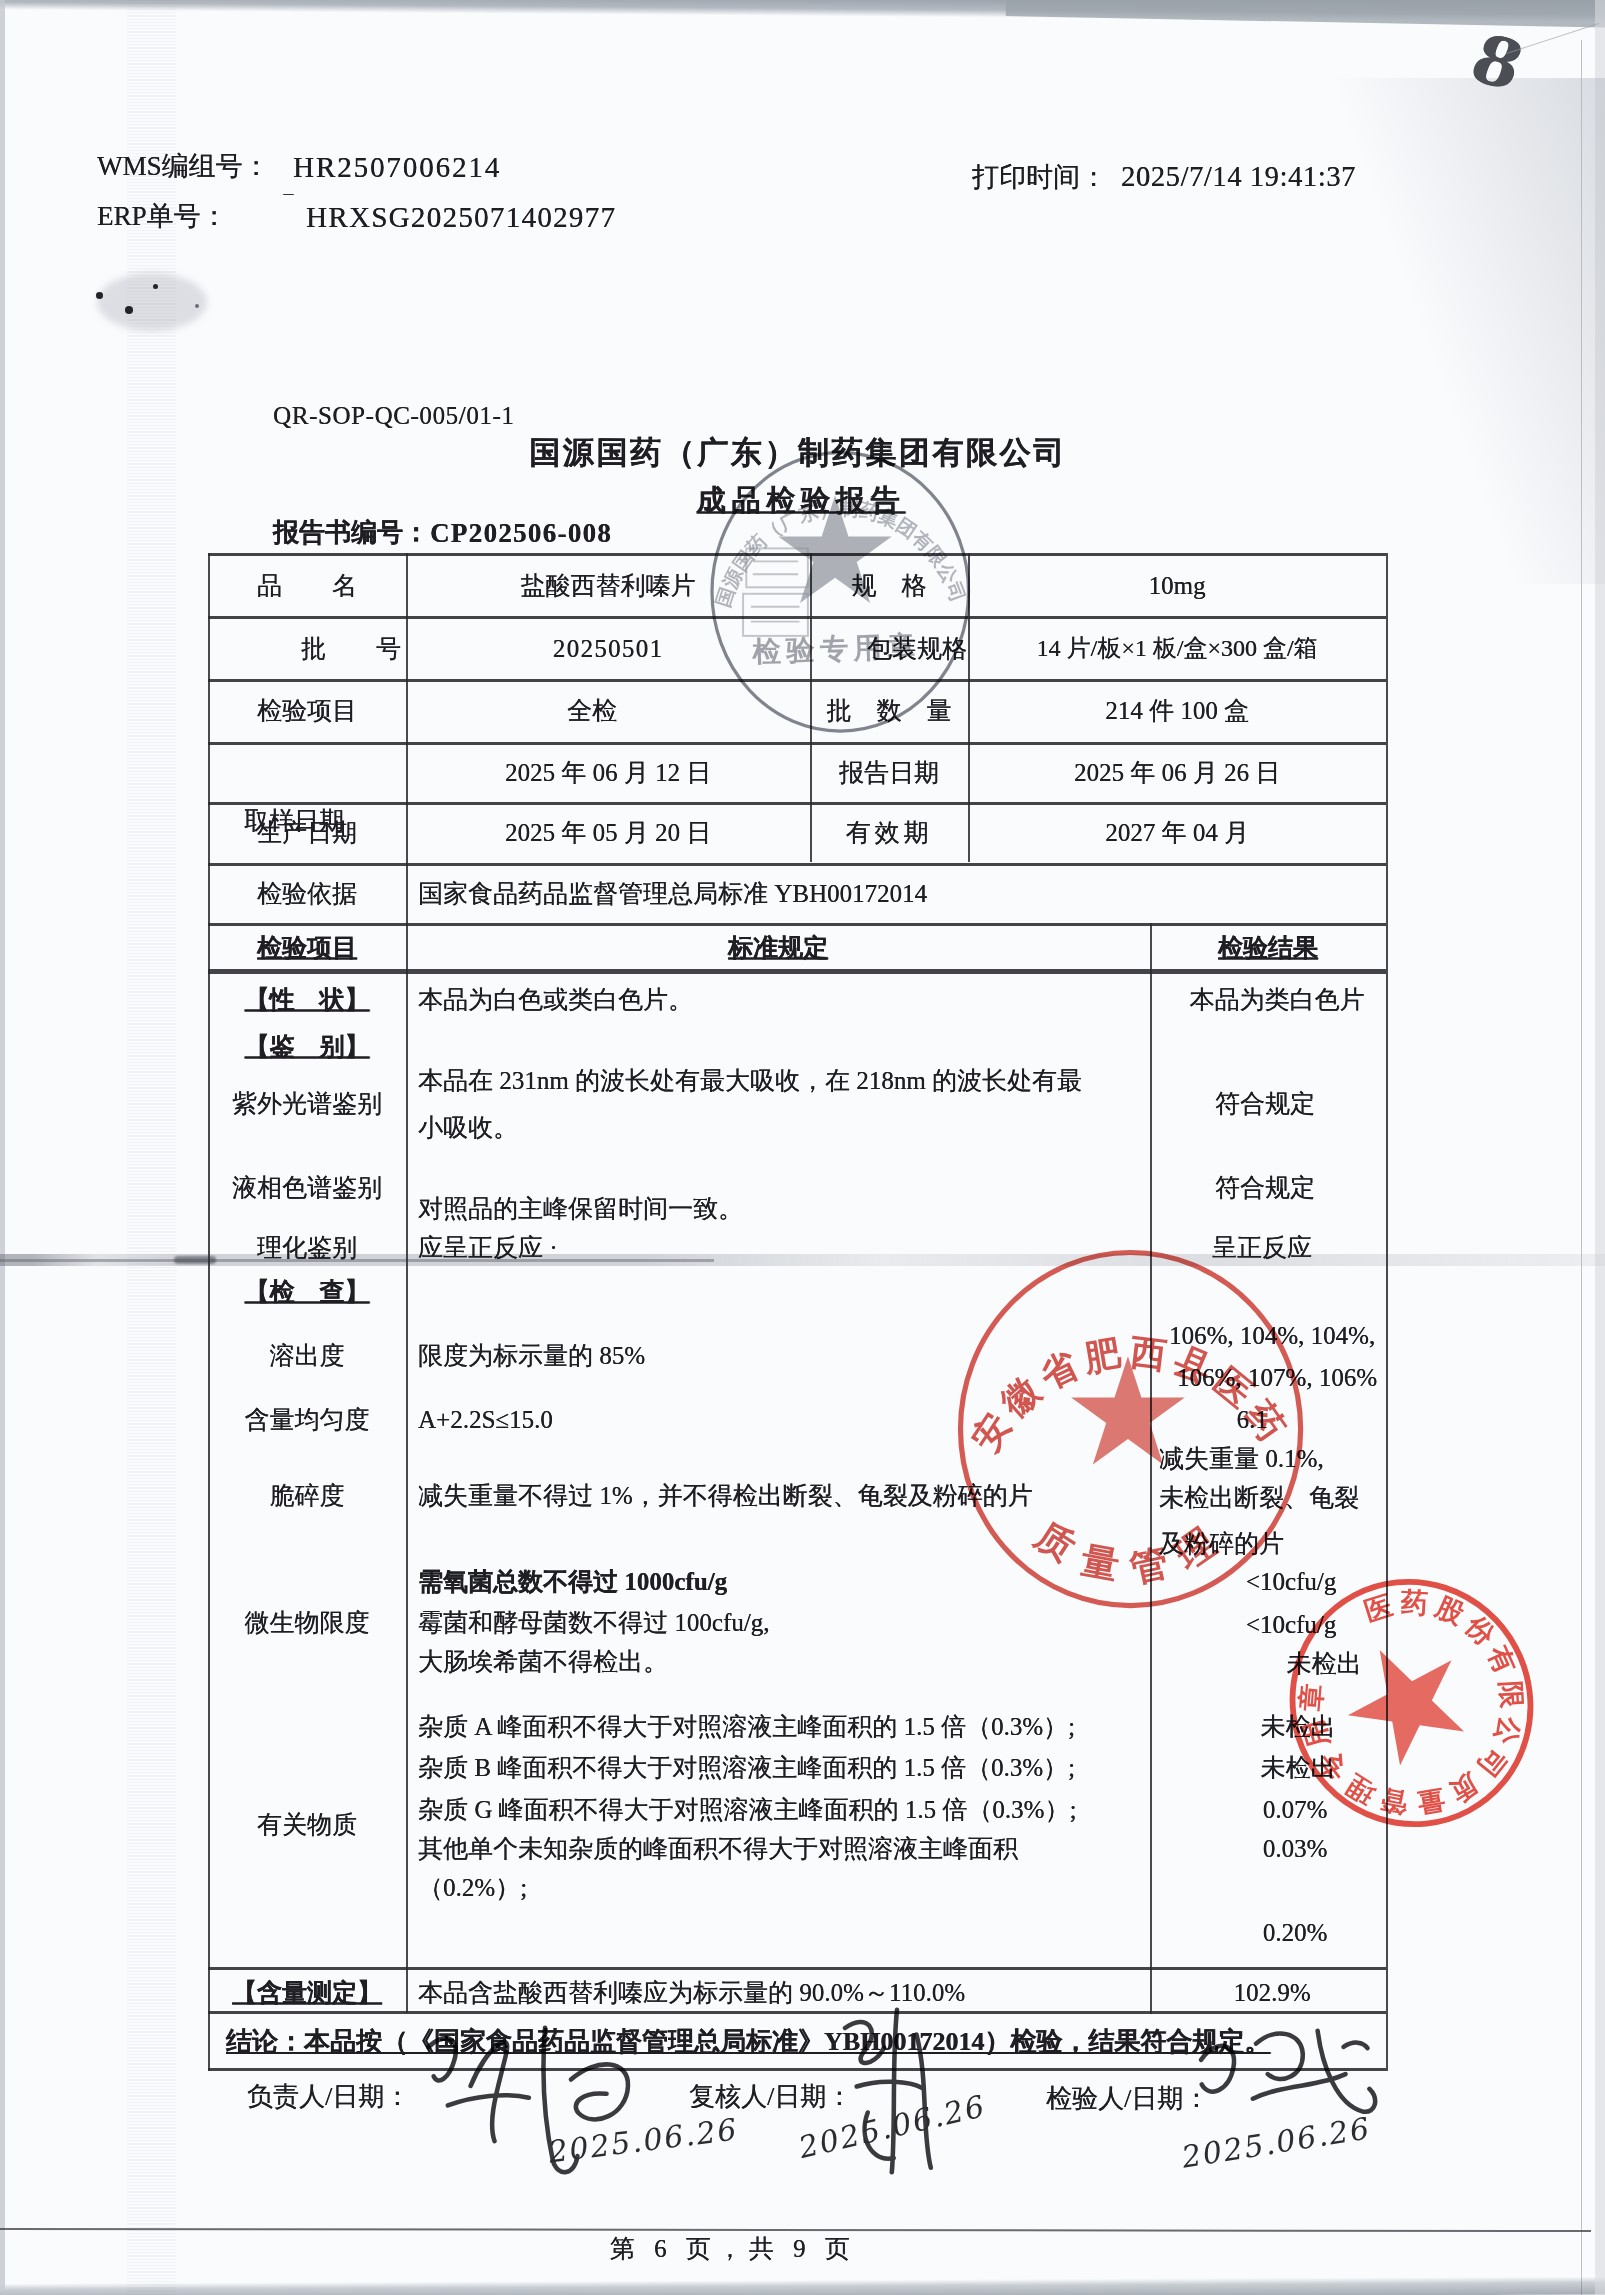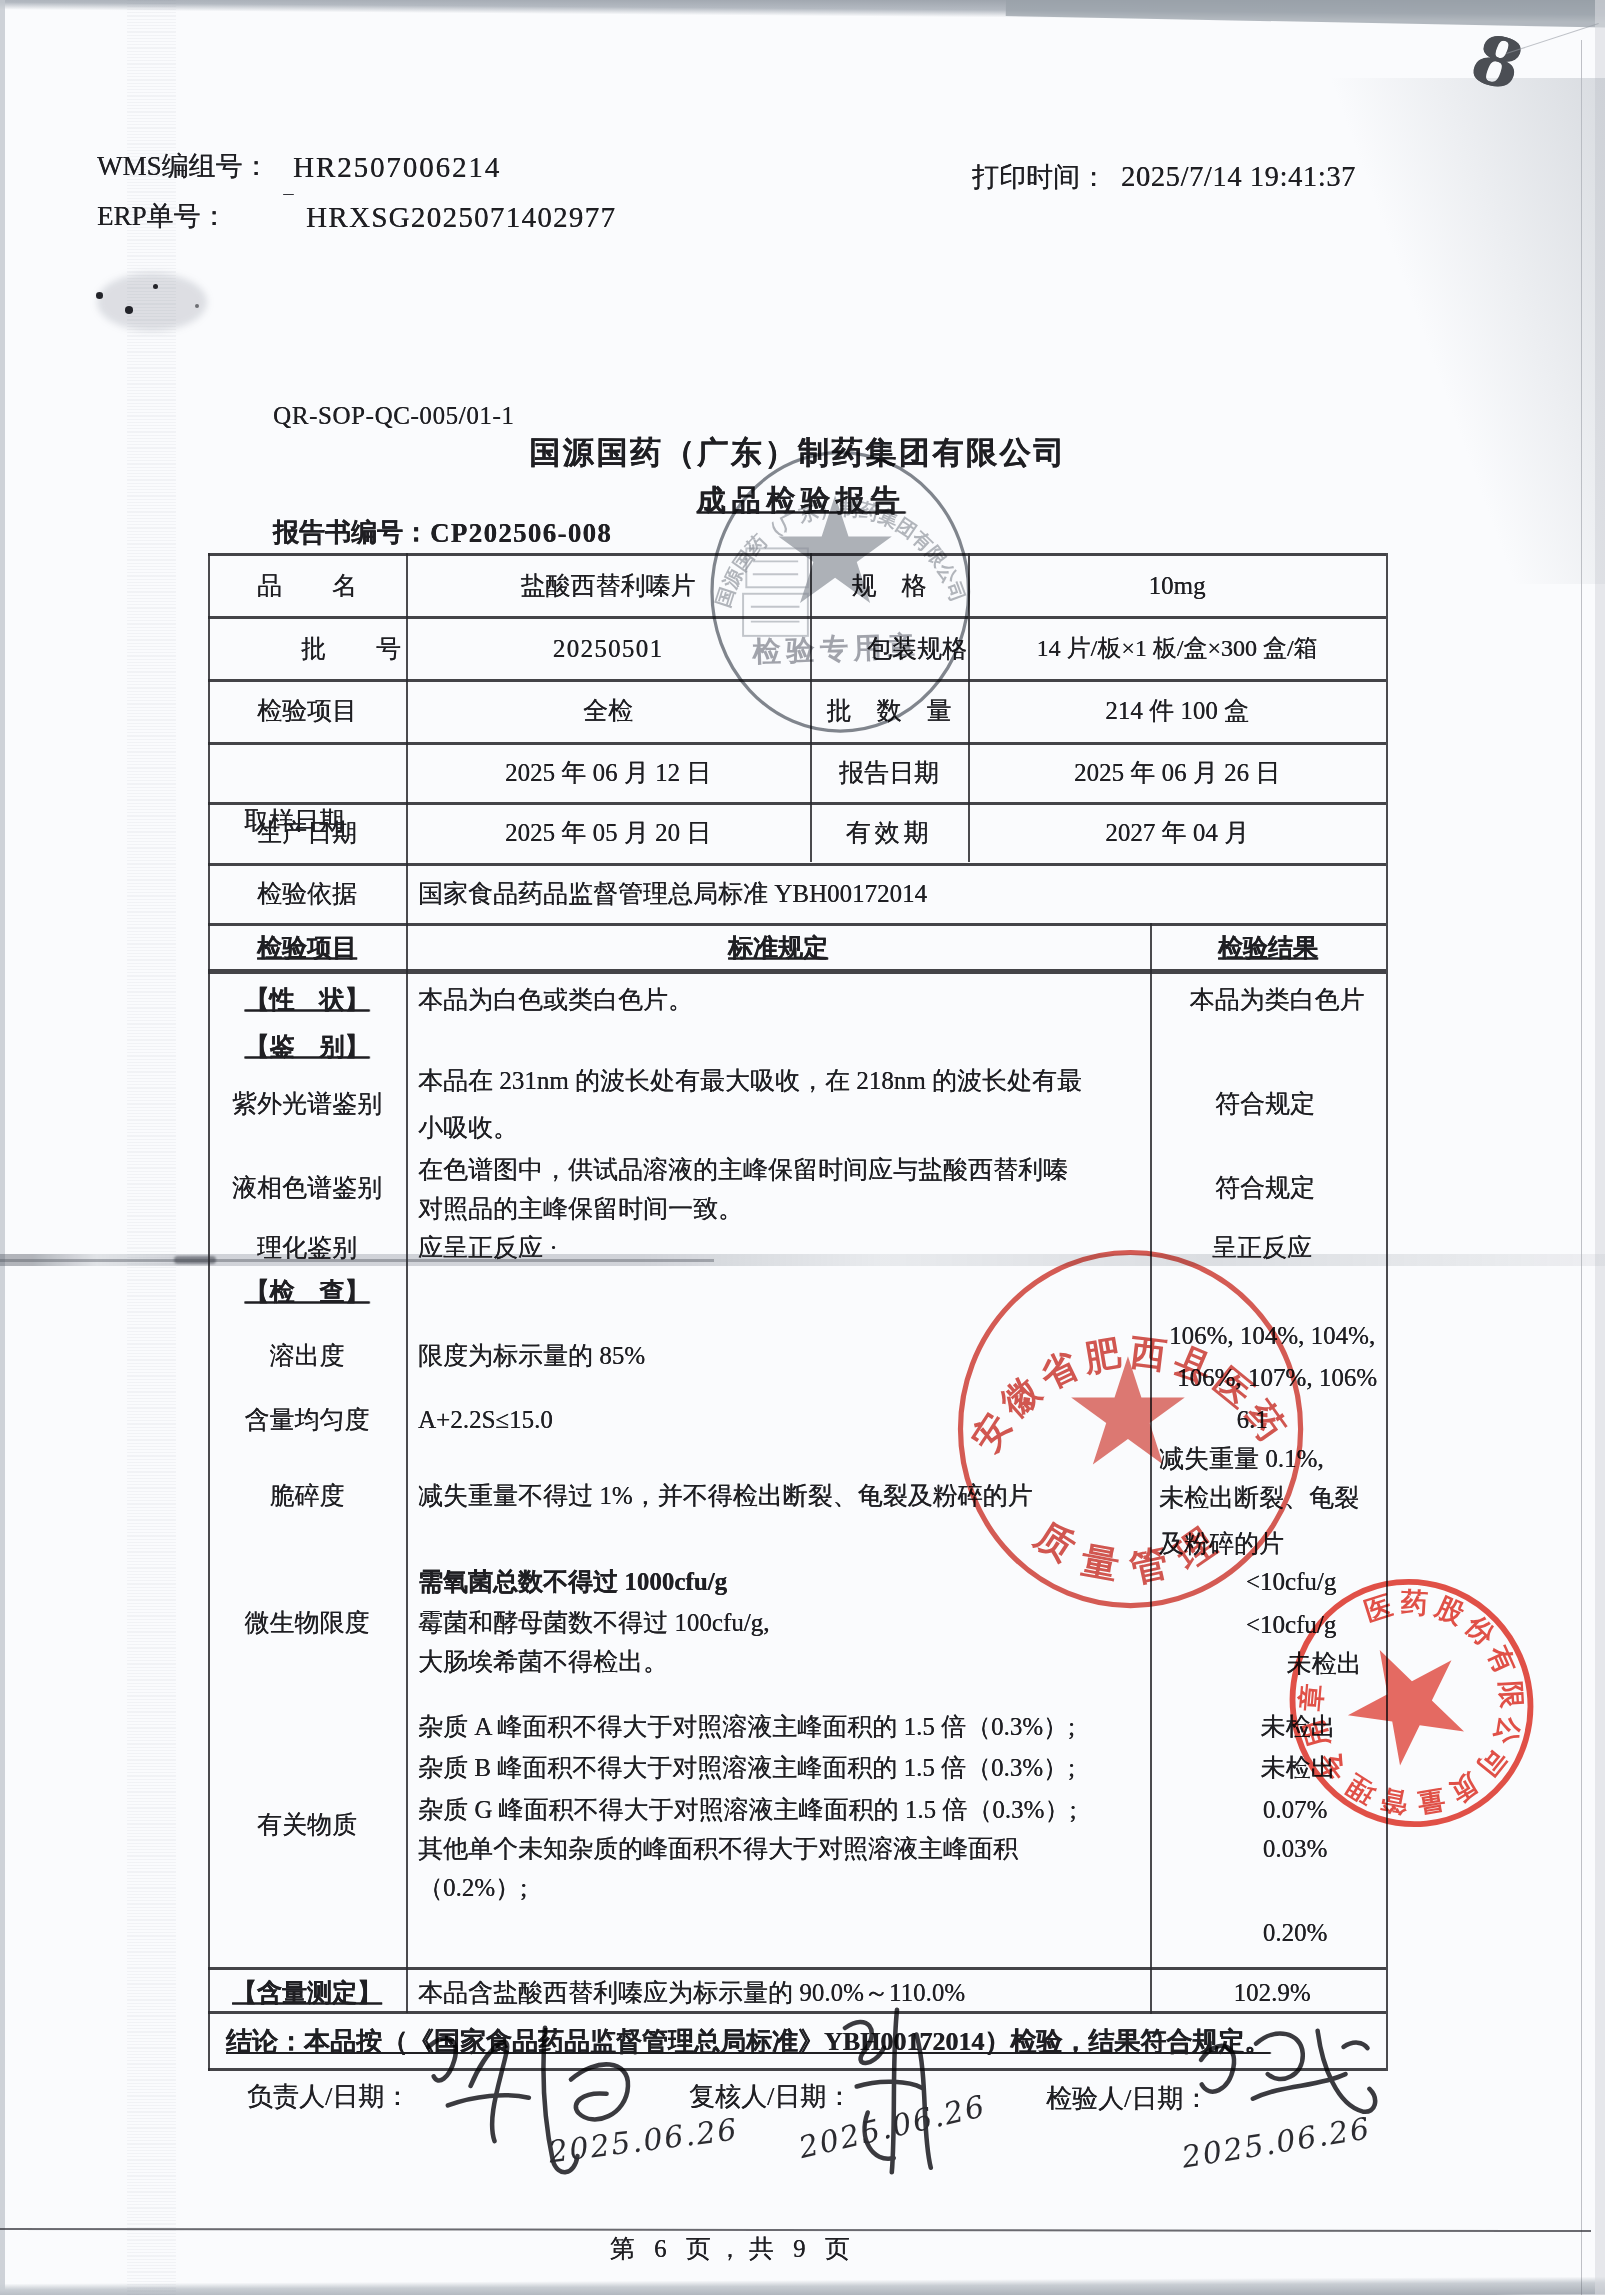--- a/index.html
+++ b/index.html
@@ -82,21 +82,21 @@
   <span class="t c" style="left:608px;top:585px;">盐酸西替利嗪片</span>
   <span class="t c" style="left:889px;top:585px;">规　格</span>
   <span class="t c" style="left:1177px;top:585px;">10mg</span>
 
   <span class="t c" style="left:307px;top:648px;margin-left:44px;">批　　号</span>
   <span class="t c" style="left:608px;top:648px;letter-spacing:1.3px;">20250501</span>
   <span class="t c" style="left:917px;top:648px;">包装规格</span>
   <span class="t c" style="left:1177px;top:648px;font-size:24px;">14 片/板×1 板/盒×300 盒/箱</span>
 
   <span class="t c" style="left:307px;top:710px;">检验项目</span>
-  <span class="t c" style="left:608px;top:710px;">全检</span>
+  <span class="t c" style="left:592px;top:710px;">全检</span>
   <span class="t c" style="left:889px;top:710px;">批　数　量</span>
   <span class="t c" style="left:1177px;top:710px;">214 件 100 盒</span>
 
   <span class="t c" style="left:294px;top:772px;margin-top:48px;">取样日期</span>
   <span class="t c" style="left:608px;top:772px;">2025 年 06 月 12 日</span>
   <span class="t c" style="left:889px;top:772px;">报告日期</span>
   <span class="t c" style="left:1177px;top:772px;">2025 年 06 月 26 日</span>
 
   <span class="t c" style="left:307px;top:832px;">生产日期</span>
   <span class="t c" style="left:608px;top:832px;">2025 年 05 月 20 日</span>
@@ -115,21 +115,20 @@
   <span class="t c" style="left:1277px;top:999px;font-size:25px;">本品为类白色片</span>
 
   <span class="t c sb" style="left:307px;top:1046px;">【鉴　别】</span>
 
   <span class="t c" style="left:307px;top:1103px;">紫外光谱鉴别</span>
   <span class="t" style="left:418px;top:1080px;font-size:25px;">本品在 231nm 的波长处有最大吸收，在 218nm 的波长处有最</span>
   <span class="t" style="left:418px;top:1127px;font-size:25px;">小吸收。</span>
   <span class="t c" style="left:1265px;top:1103px;font-size:25px;">符合规定</span>
 
   <span class="t c" style="left:307px;top:1187px;">液相色谱鉴别</span>
-  <span class="t" style="left:418px;top:1169px;font-size:25px;">在色谱图中，供试品溶液的主峰保留时间应与盐酸西替利嗪</span>
   <span class="t" style="left:418px;top:1208px;font-size:25px;">对照品的主峰保留时间一致。</span>
   <span class="t c" style="left:1265px;top:1187px;font-size:25px;">符合规定</span>
 
   <span class="t c" style="left:307px;top:1247px;">理化鉴别</span>
   <span class="t" style="left:418px;top:1247px;font-size:25px;">应呈正反应 ·</span>
   <span class="t c" style="left:1262px;top:1247px;font-size:25px;">呈正反应</span>
 
   <span class="t c sb" style="left:307px;top:1291px;">【检　查】</span>
 
   <span class="t c" style="left:307px;top:1355px;">溶出度</span>

